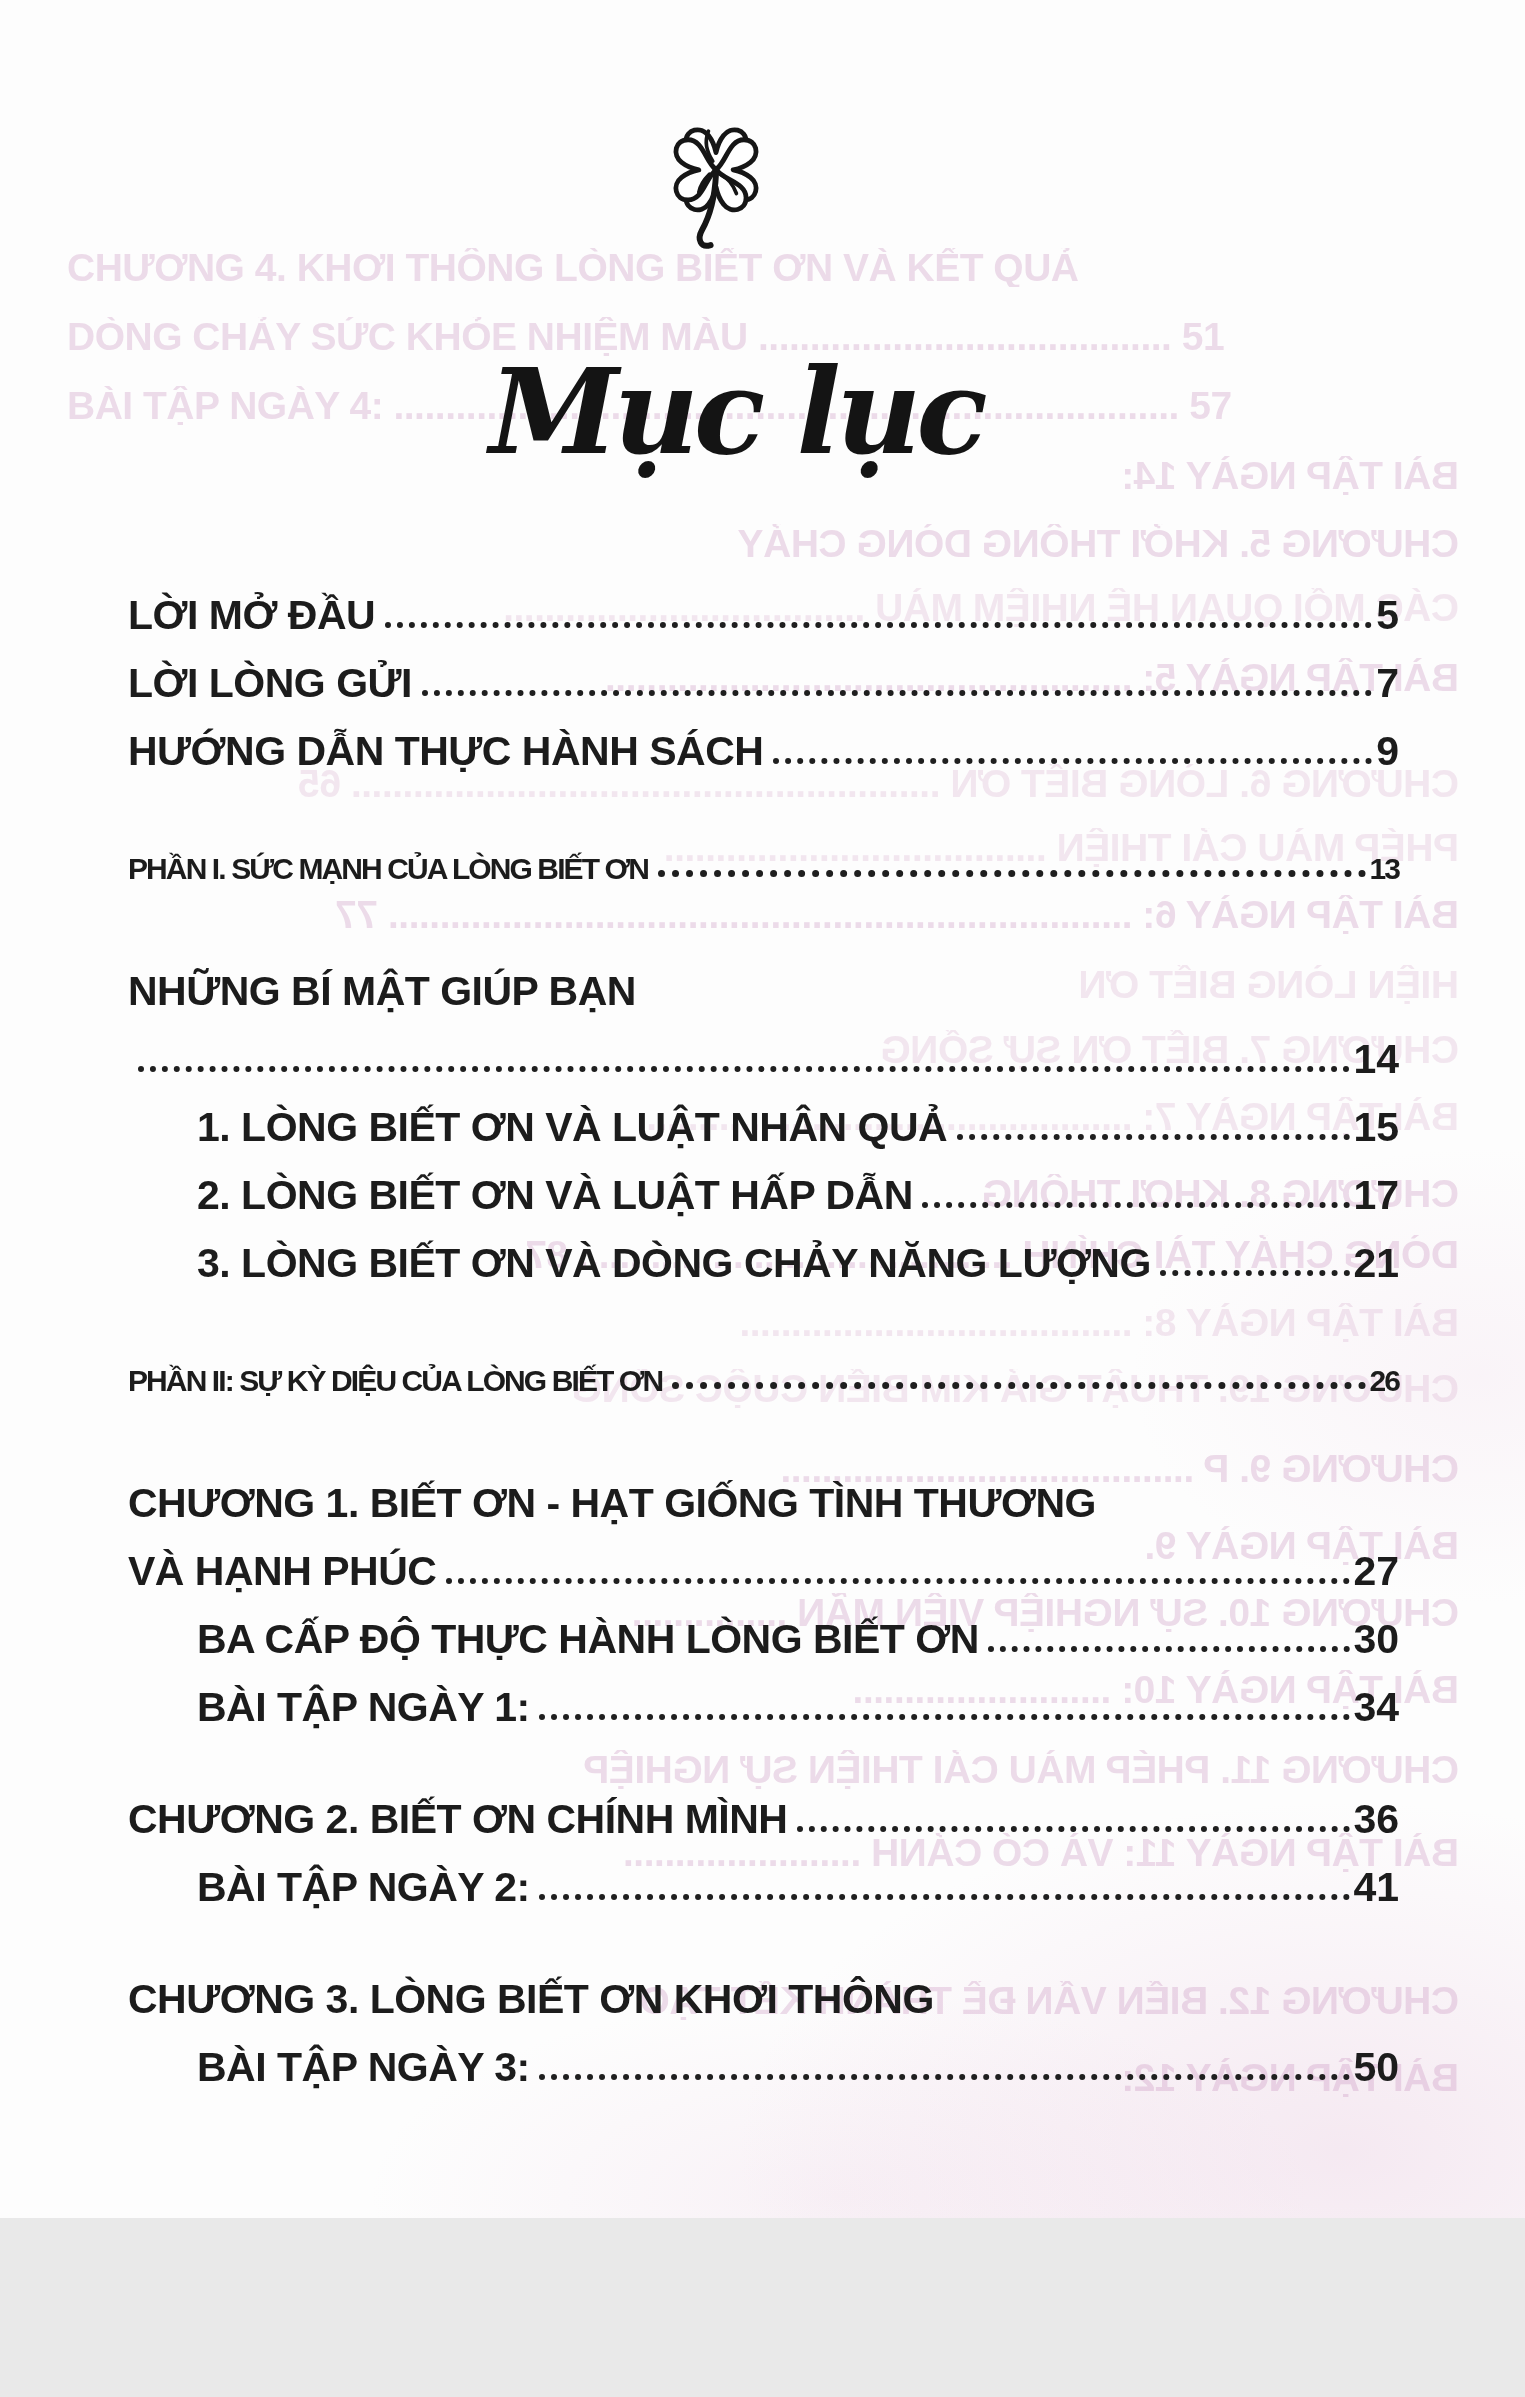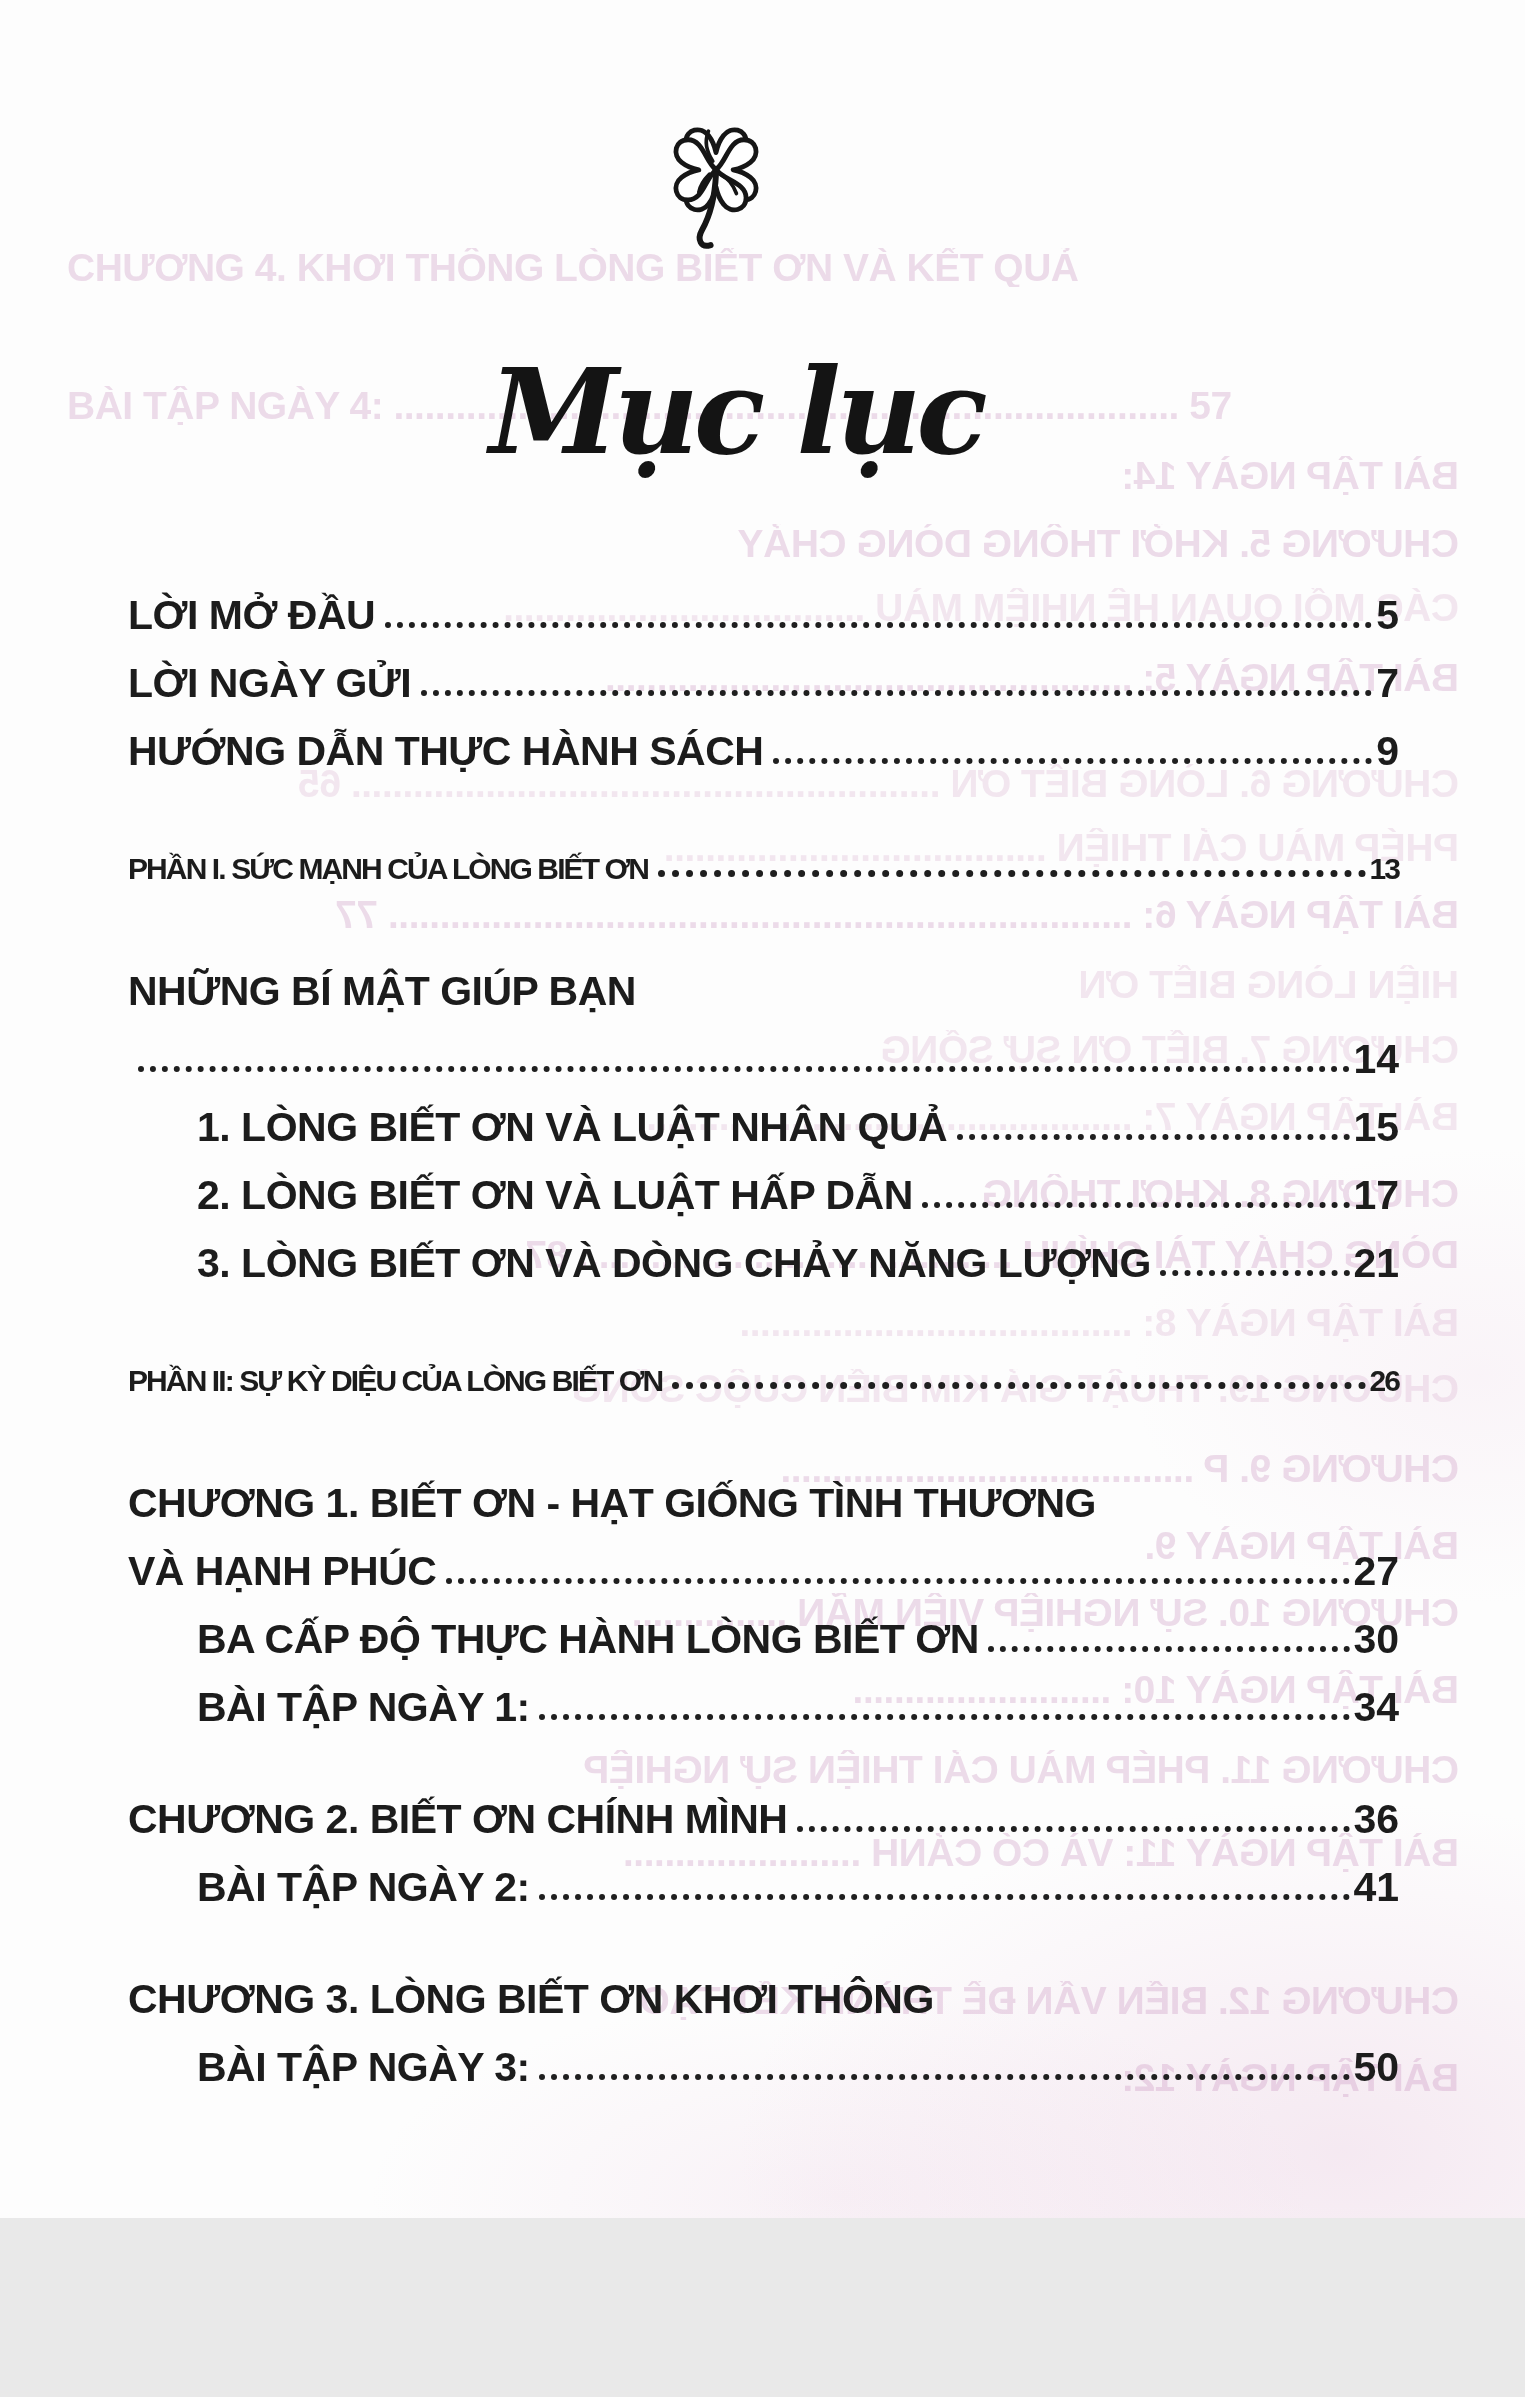--- a/index.html
+++ b/index.html
@@ -53,20 +53,21 @@
   .gap{margin-top:44px;}
   .gap-lg{margin-top:60px;}
 </style>
 </head>
 <body>
 
 <div class="page">
 
   <div class="bleed">
     <div class="bleed-line" style="top:248px">CHƯƠNG 4. KHƠI THÔNG LÒNG BIẾT ƠN VÀ KẾT QUẢ</div>
+    <div class="bleed-line" style="top:317px">DÒNG CHẢY SỨC KHỎE NHIỆM MÀU ........................................ 51</div>
     <div class="bleed-line" style="top:386px">BÀI TẬP NGÀY 4: ............................................................................ 57</div>
     <div class="bleed-line mir" style="top:456px">BÀI TẬP NGÀY 14:</div>
     <div class="bleed-line mir" style="top:524px">CHƯƠNG 5. KHỞI THÔNG DÒNG CHẢY</div>
     <div class="bleed-line mir soft" style="top:588px">CÁC MỐI QUAN HỆ NHIỆM MÀU ...................................</div>
     <div class="bleed-line mir" style="top:658px">BÀI TẬP NGÀY 5: ...................................................</div>
     <div class="bleed-line mir soft" style="top:764px">CHƯƠNG 6. LÒNG BIẾT ƠN ......................................................... 65</div>
     <div class="bleed-line mir soft" style="top:828px">PHÉP MÀU CẢI THIỆN .....................................</div>
     <div class="bleed-line mir" style="top:895px">BÀI TẬP NGÀY 6: ........................................................................ 77</div>
     <div class="bleed-line mir soft" style="top:965px">HIỆN LÒNG BIẾT ƠN</div>
     <div class="bleed-line mir soft" style="top:1030px">CHƯƠNG 7. BIẾT ƠN SỰ SỐNG</div>
@@ -103,21 +104,21 @@
   <div class="title">Mục lục</div>
 
   <div class="toc">
 
     <div class="row">
       <span class="lbl">LỜI MỞ ĐẦU</span>
       <span class="dots"></span>
       <span class="pg">5</span>
     </div>
     <div class="row">
-      <span class="lbl">LỜI NGÀY GỬI</span>
+      <span class="lbl">LỜI LÒNG GỬI</span>
       <span class="dots"></span>
       <span class="pg">7</span>
     </div>
     <div class="row">
       <span class="lbl">HƯỚNG DẪN THỰC HÀNH SÁCH</span>
       <span class="dots"></span>
       <span class="pg">9</span>
     </div>
 
     <div class="row phan gap">

